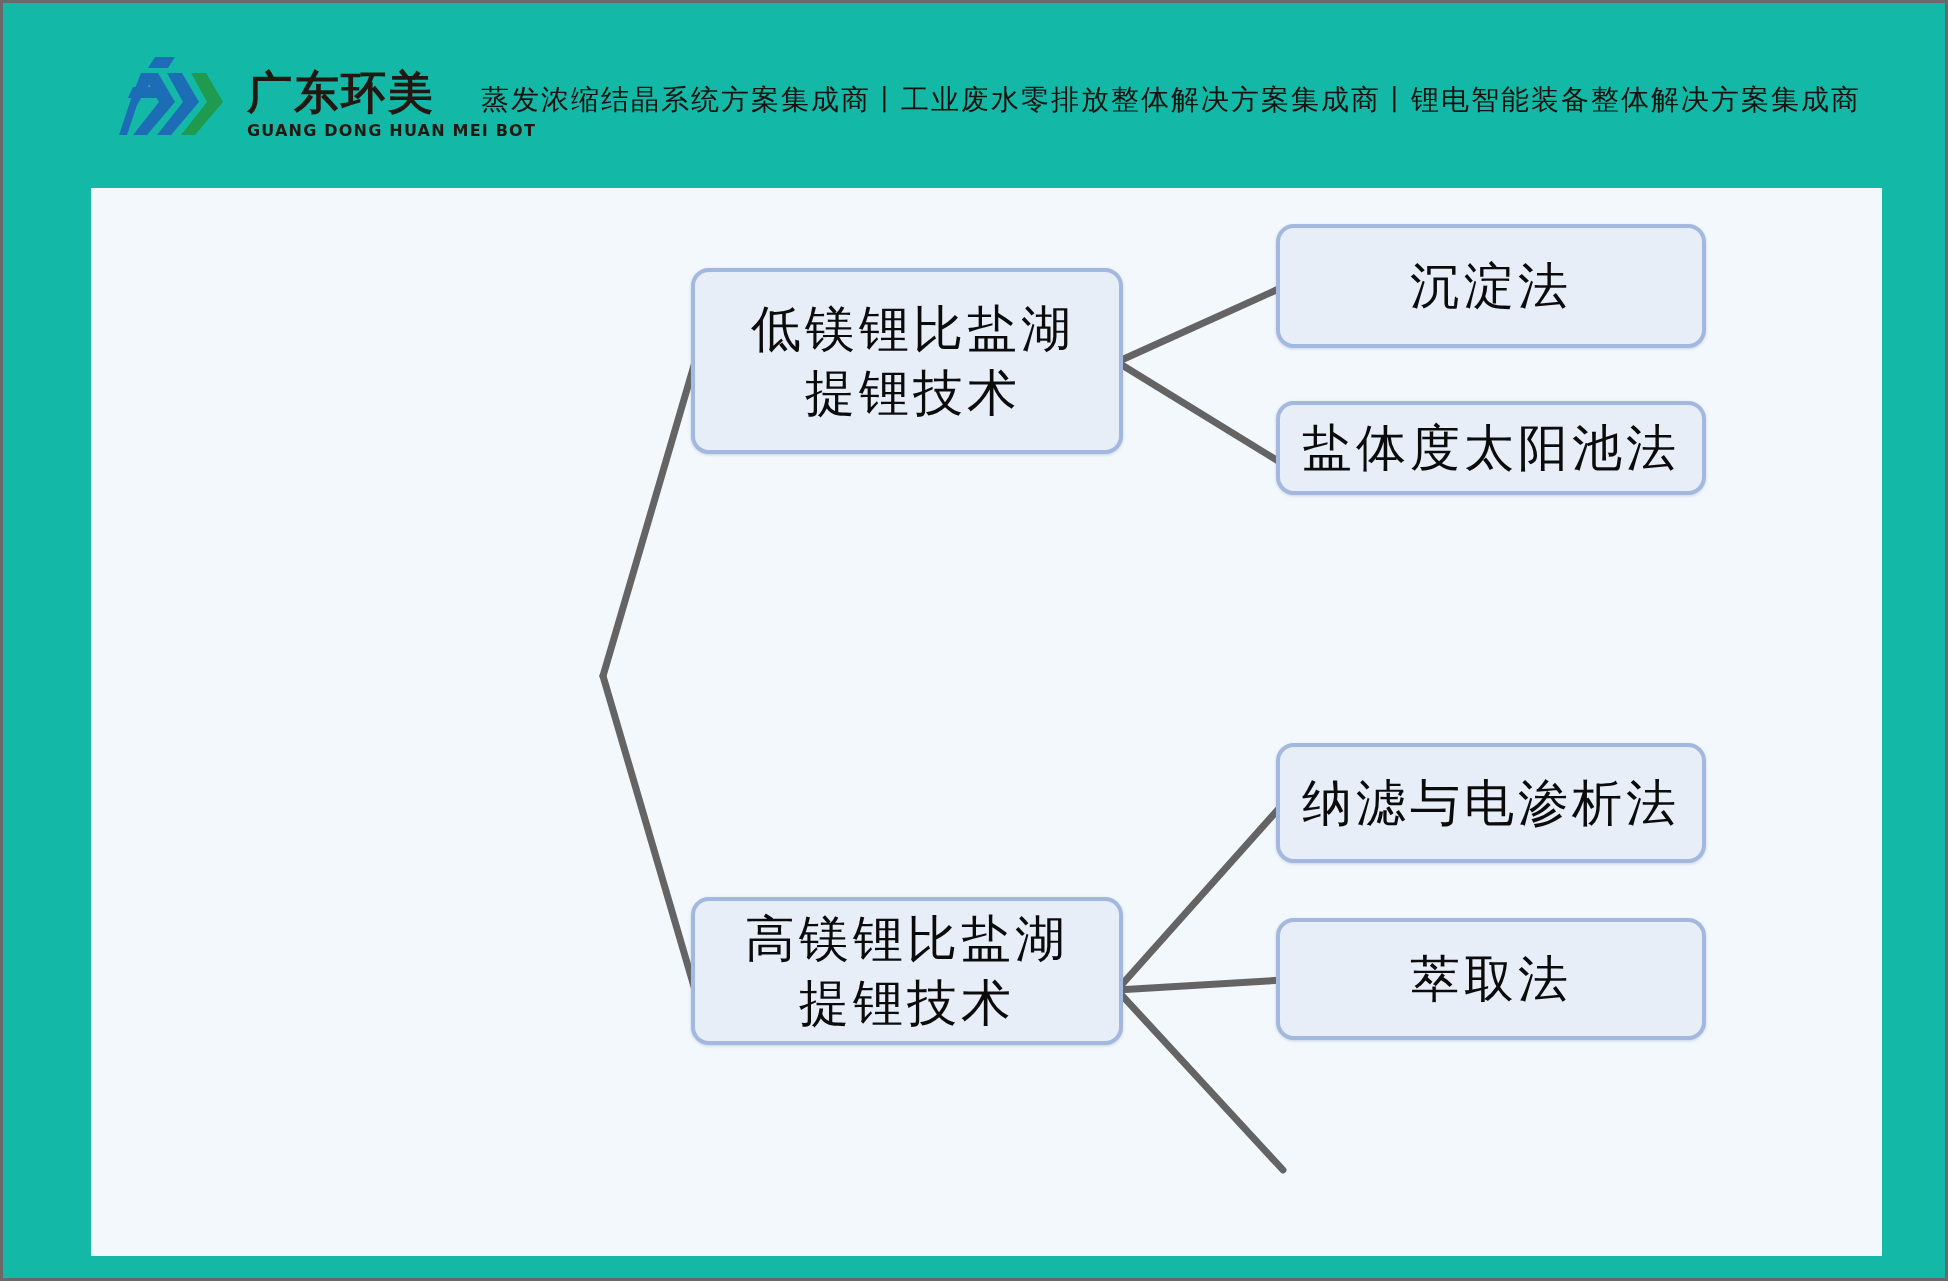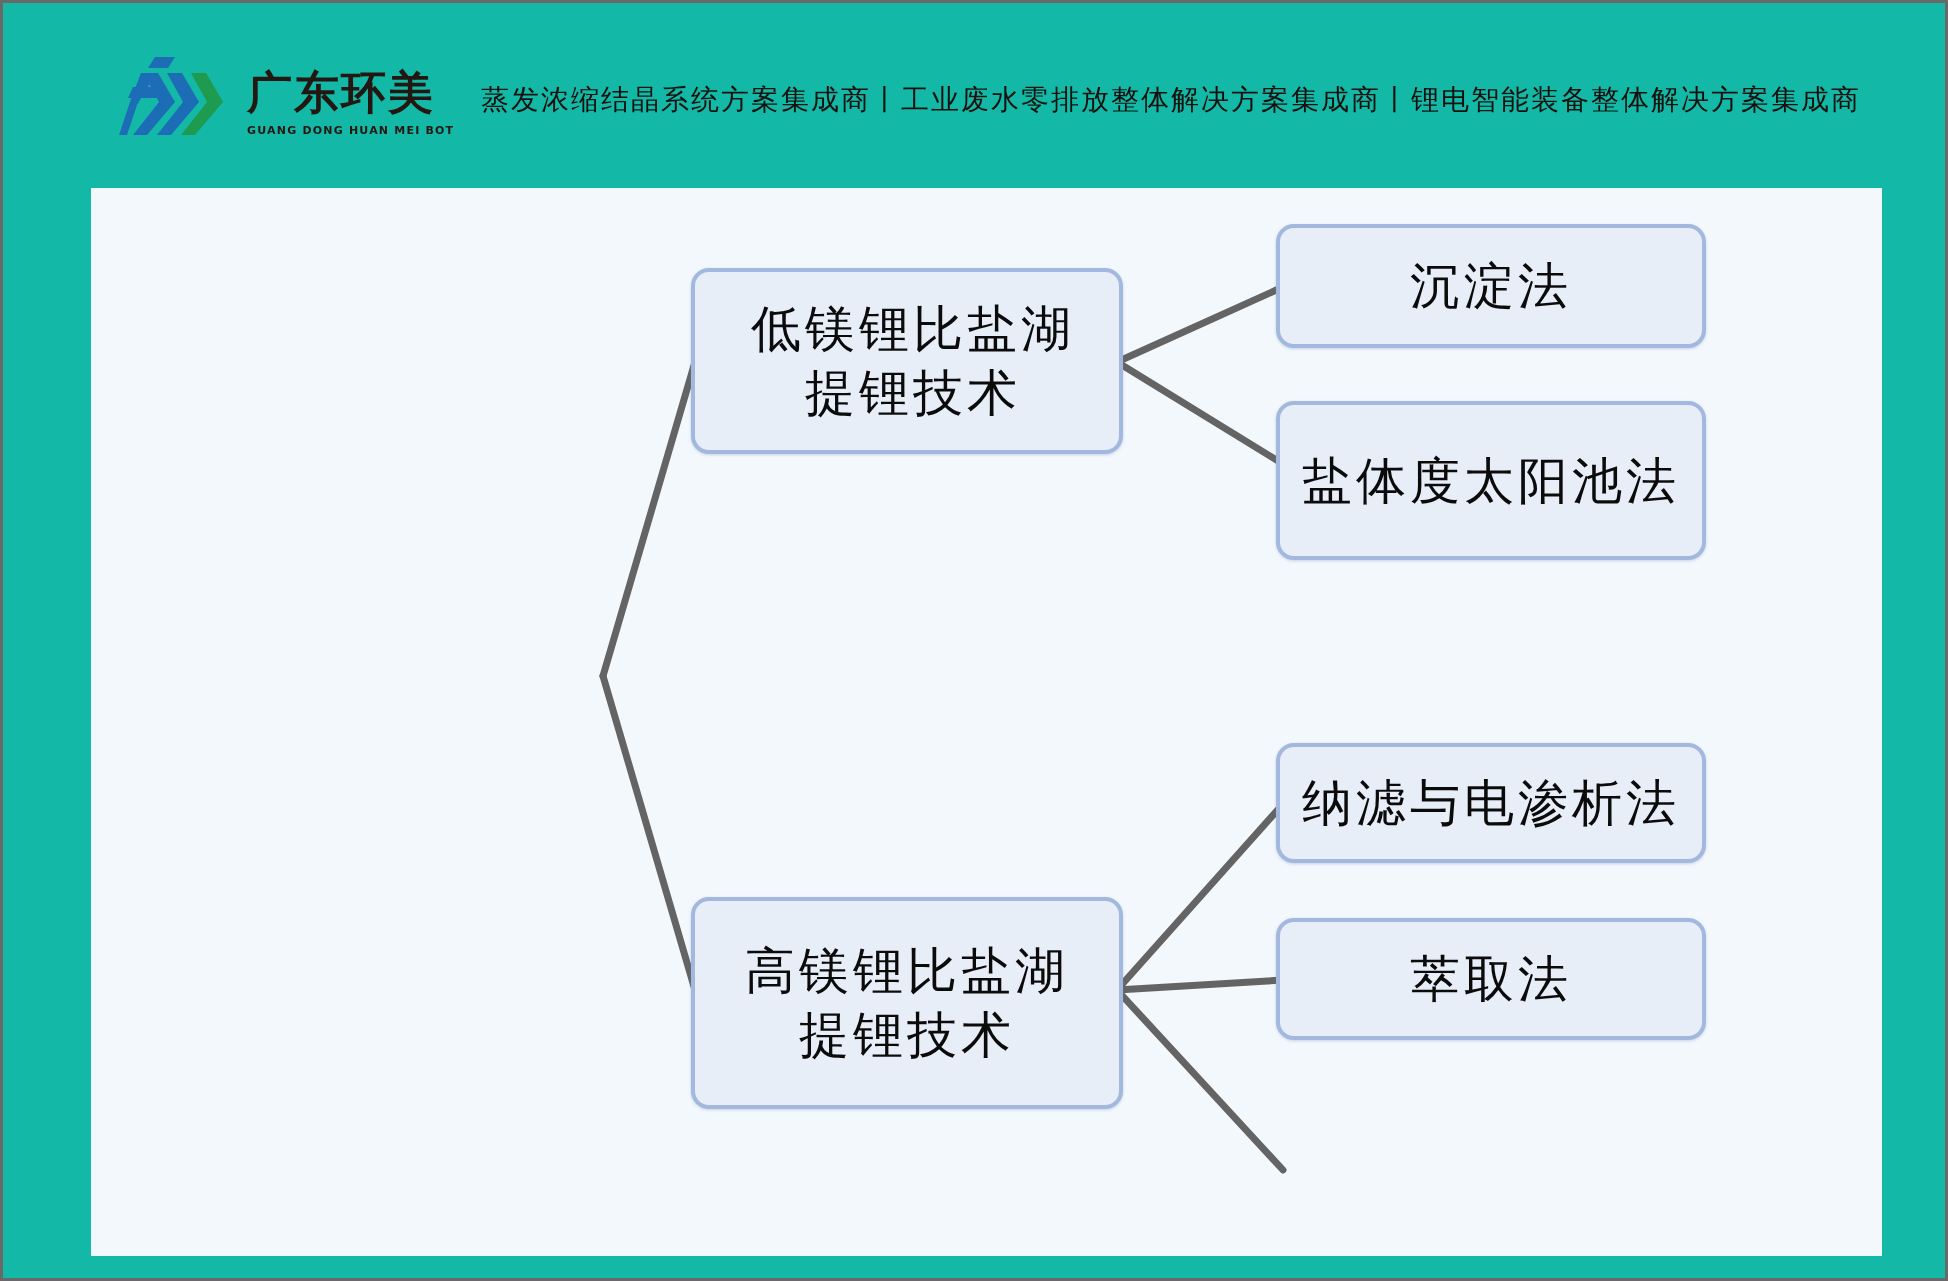--- a/index.html
+++ b/index.html
@@ -14,21 +14,21 @@
   }
 
   
   .logo-mark{position:absolute;left:116px;top:54px;width:110px;height:78px;}
   .logo-text{position:absolute;left:244px;top:66px;color:#231712;}
   .logo-title{
     font-size:45px;line-height:48px;font-weight:900;
     letter-spacing:2px;white-space:nowrap;
   }
   .logo-sub{
-    font-size:11px;line-height:12px;font-weight:700;
+    font-size:16px;line-height:12px;font-weight:700;
     letter-spacing:1.2px;margin-top:8px;white-space:nowrap;color:#231712;
   }
   .tagline{
     position:absolute;left:478px;top:82px;
     font-size:28px;line-height:30px;font-weight:400;
     letter-spacing:2px;color:#15110e;white-space:nowrap;
   }
 
   
   .panel{
@@ -48,23 +48,23 @@
     align-items:center;justify-content:center;
     color:#0b0b0b;
     font-size:50px;letter-spacing:4px;line-height:64px;
     text-align:center;
     box-shadow:0 1px 3px rgba(120,140,175,.35);
   }
   .node .ln{white-space:nowrap;}
 
   .node-root   {left:85px;  top:398px; width:426px; height:181px;}
   .node-b1     {left:600px; top:80px;  width:432px; height:186px;padding-left:12px;}
-  .node-b2     {left:600px; top:709px; width:432px; height:212px;}
+  .node-b2     {left:600px; top:709px; width:432px; height:148px;}
   .node-c1     {left:1185px;top:36px;  width:430px; height:124px;}
-  .node-c2     {left:1185px;top:213px; width:430px; height:159px;text-align:center;}
+  .node-c2     {left:1185px;top:213px; width:430px; height:94px;text-align:center;}
   .node-c3     {left:1185px;top:555px; width:430px; height:120px;font-family:Liberation Serif, serif;}
   .node-c4     {left:1185px;top:730px; width:430px; height:122px;}
   .node-c5     {left:1185px;top:920px; width:430px; height:122px;}
 </style>
 </head>
 <body>
 
 <div class="page">
 
   <div>

